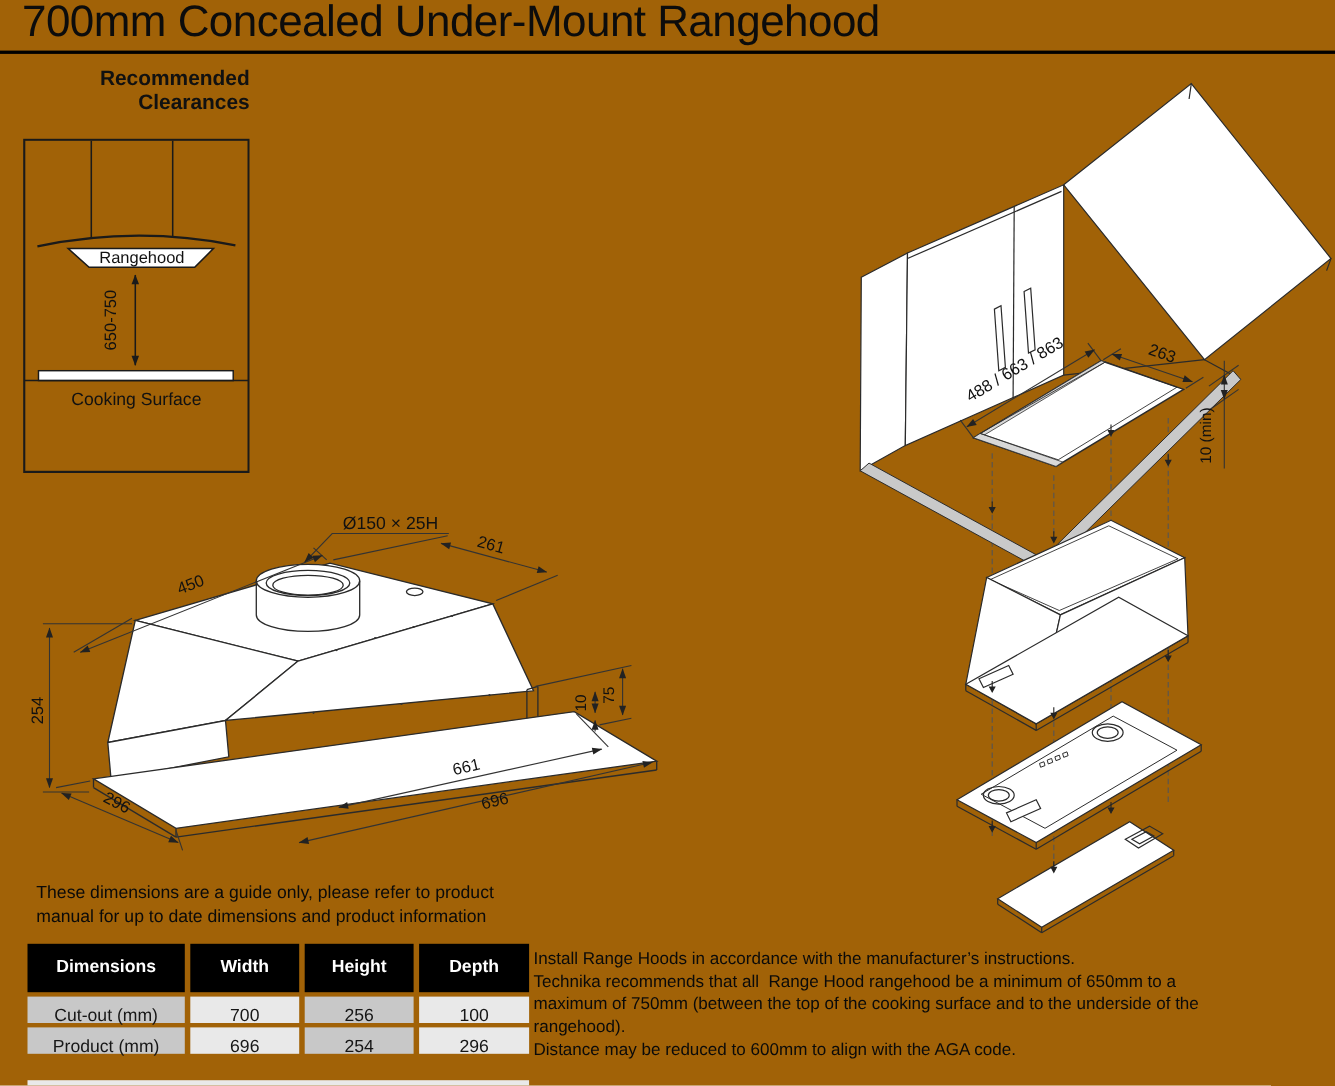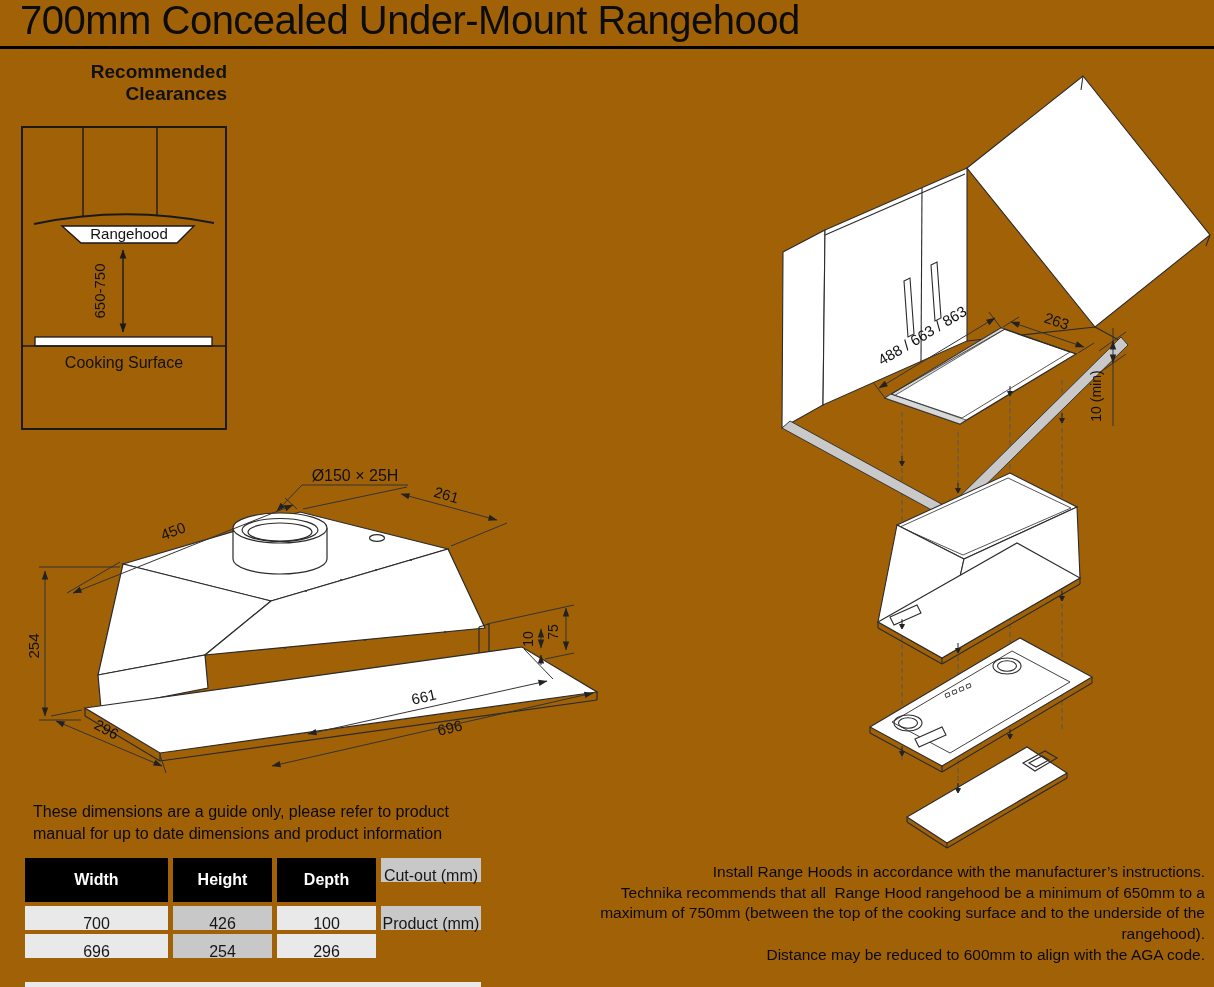--- a/index.html
+++ b/index.html
@@ -9,21 +9,21 @@
   .page-title{left:20px;top:-2px;font-size:40px;letter-spacing:-0.5px;color:#0c0c0c;white-space:nowrap;}
   .title-rule{left:0;top:46px;width:1214px;height:3px;background:#000;}
   .clr-heading{left:21px;top:61px;width:206px;text-align:right;font-size:19px;font-weight:bold;line-height:22px;color:#111;}
   .note{left:33px;top:801px;width:470px;font-size:16px;line-height:21.5px;color:#0a0a0a;}
   .spec-table{left:25px;top:858px;display:grid;grid-template-columns:143px 99px 99px 100px;column-gap:5px;row-gap:4px;}
   .th{background:#000;color:#fff;font-weight:bold;font-size:16px;height:44px;line-height:44px;text-align:center;}
   .td{font-size:16px;height:24px;line-height:35px;text-align:center;color:#161616;}
   .td.dark{background:#c8c8c8;}
   .td.light{background:#e9e9e9;}
   .table-strip{left:25px;top:982px;width:456px;height:5px;background:#e9e9e9;}
-  .footer-note{right:9px;top:862px;width:720px;text-align:right;font-size:15.5px;line-height:20.7px;color:#0a0a0a;}
+  .footer-note{right:9px;top:862px;width:720px;text-align:left;font-size:15.5px;line-height:20.7px;color:#0a0a0a;}
   .footer-note div{white-space:pre-wrap;}
   svg text{fill:#111;}
   .dim{font-size:15px;}
   .dim-sm{font-size:14px;}
 </style>
 </head>
 <body>
 
 <div class="page">
 
@@ -265,27 +265,28 @@
       <path d="M193,723 V729 M190.6,728.5 L193,733 L195.4,728.5 Z"></path>
     </g>
   </svg>
 
   <div class="abs note">
     <div>These dimensions are a guide only, please refer to product</div>
     <div>manual for up to date dimensions and product information</div>
   </div>
 
   <div class="abs spec-table">
+    <div class="th">Dimensions</div>
     <div class="th">Width</div>
     <div class="th">Height</div>
     <div class="th">Depth</div>
 
     <div class="td dark">Cut-out (mm)</div>
     <div class="td light">700</div>
-    <div class="td dark">426</div>
+    <div class="td dark">256</div>
     <div class="td light">100</div>
 
     <div class="td dark">Product (mm)</div>
     <div class="td light">696</div>
     <div class="td dark">254</div>
     <div class="td light">296</div>
   </div>
   <div class="abs table-strip"></div>
 
   <div class="abs footer-note">

